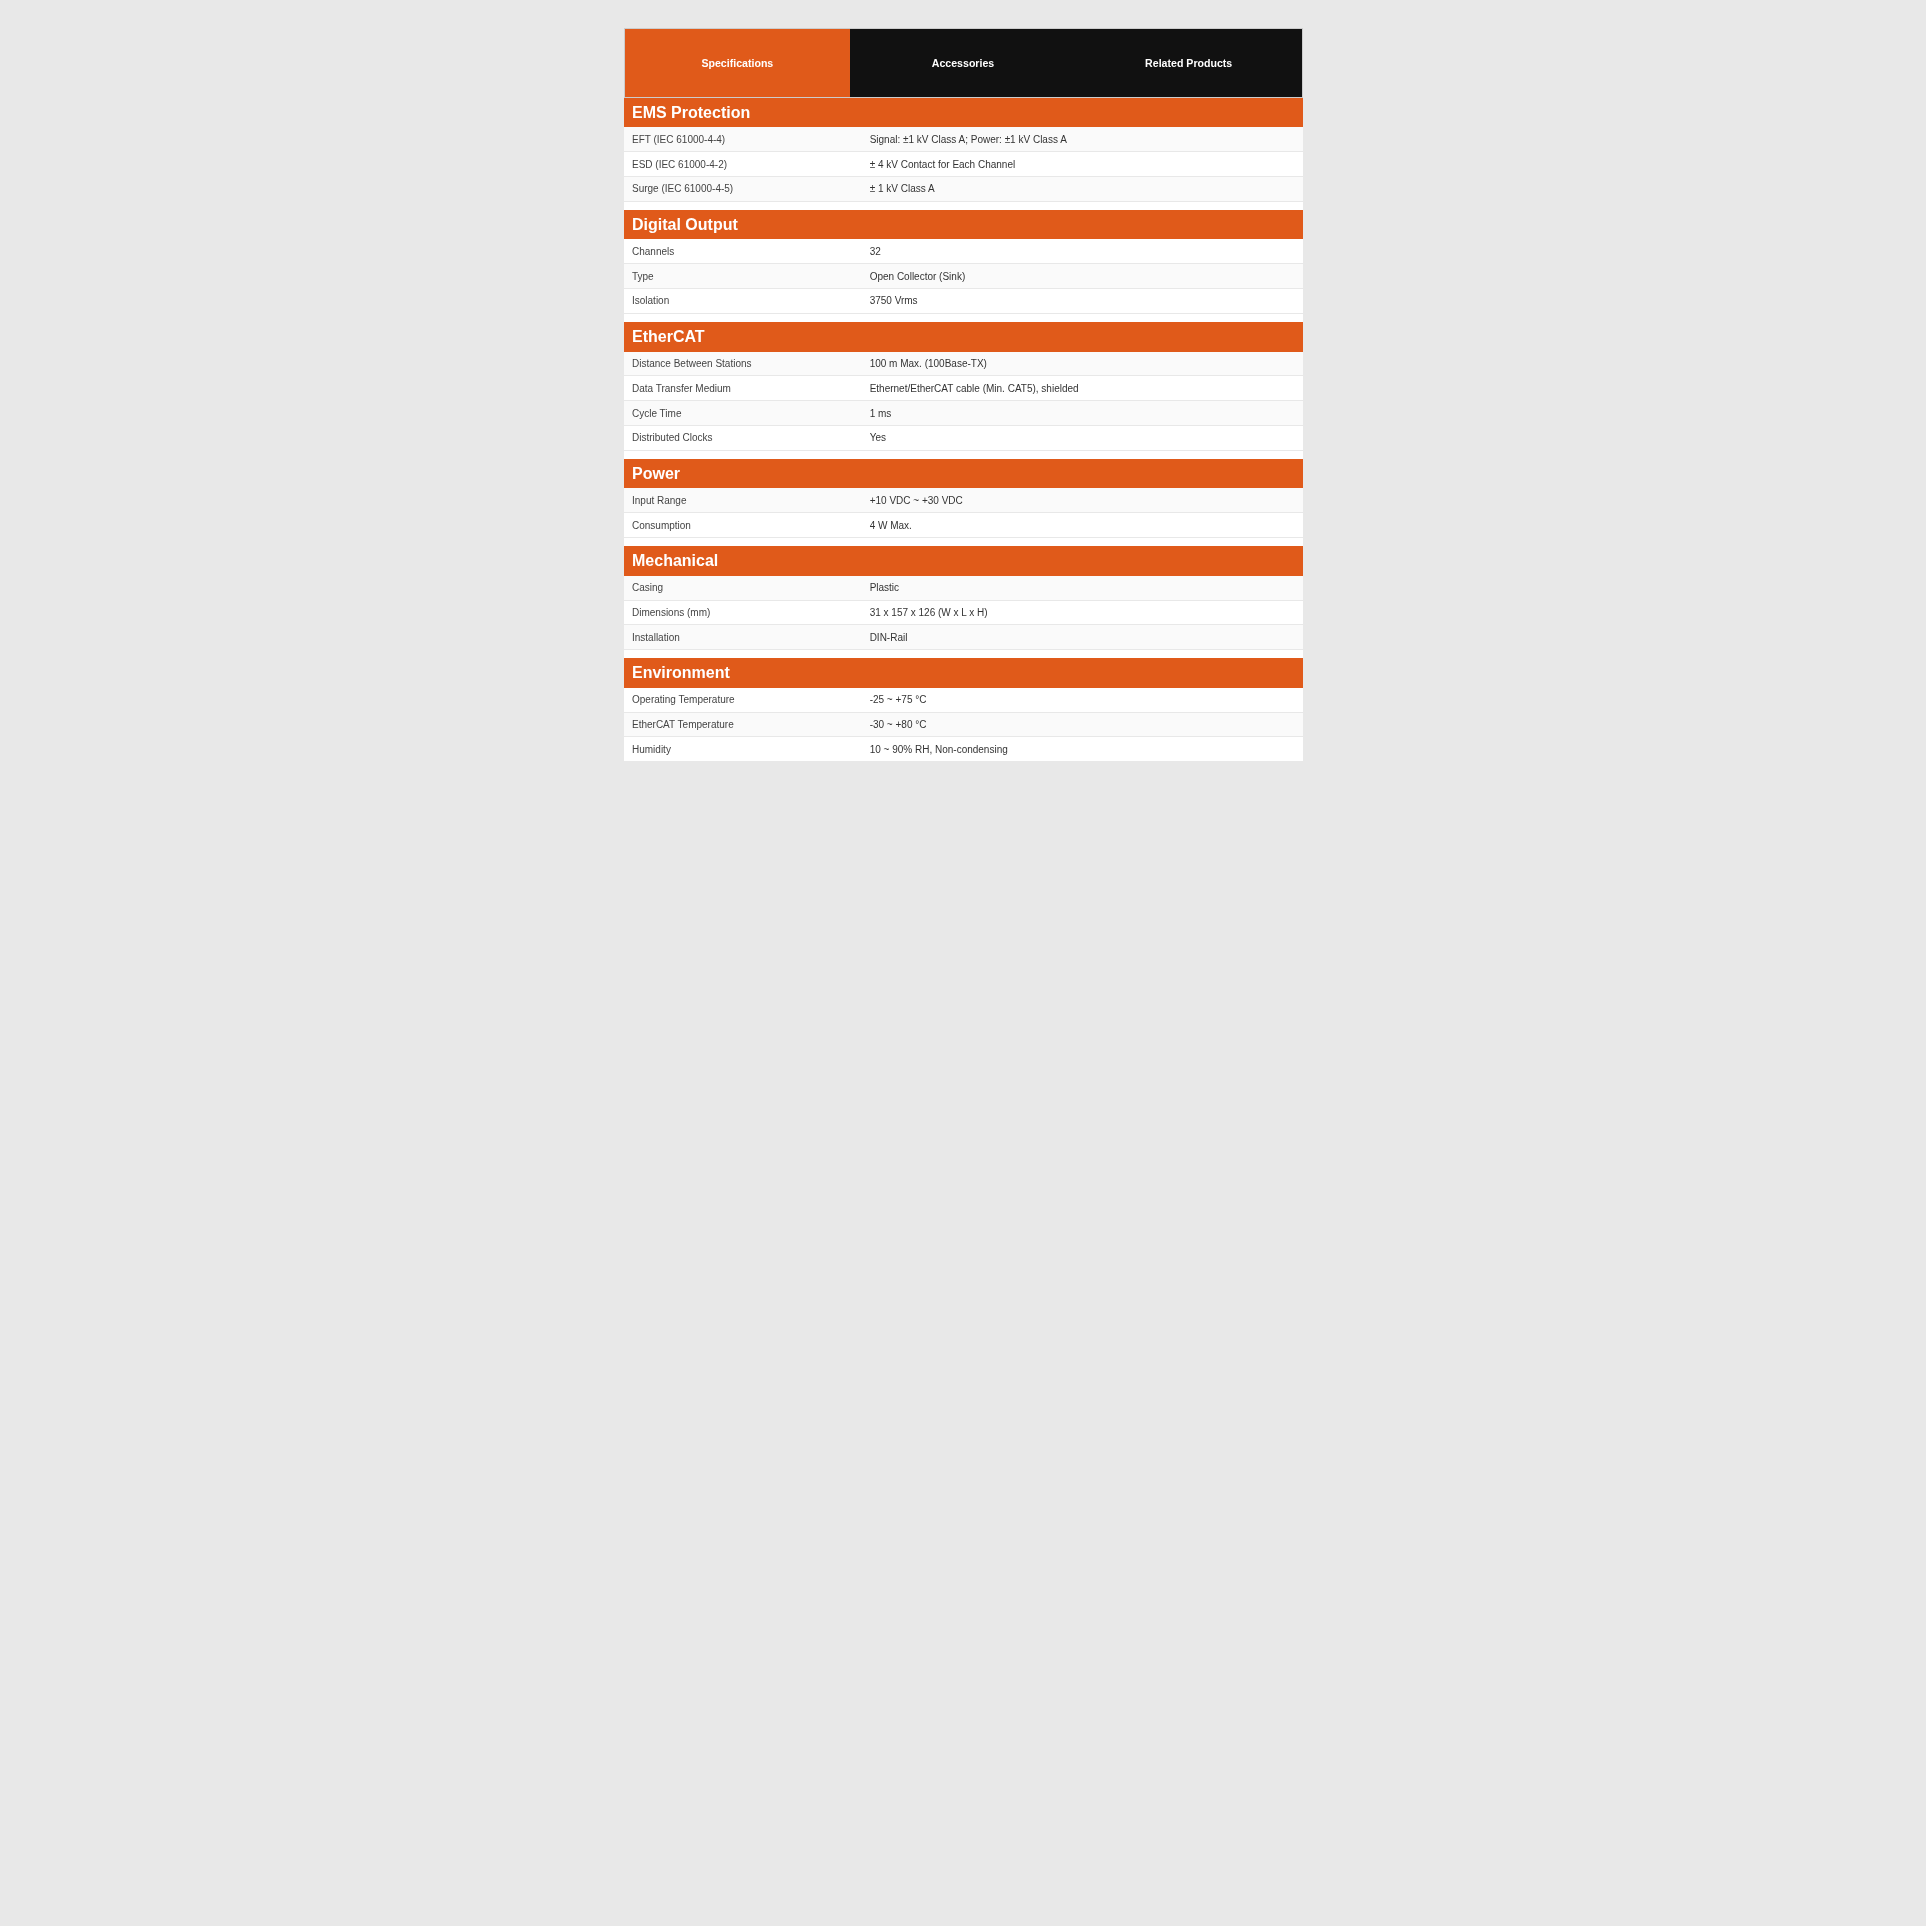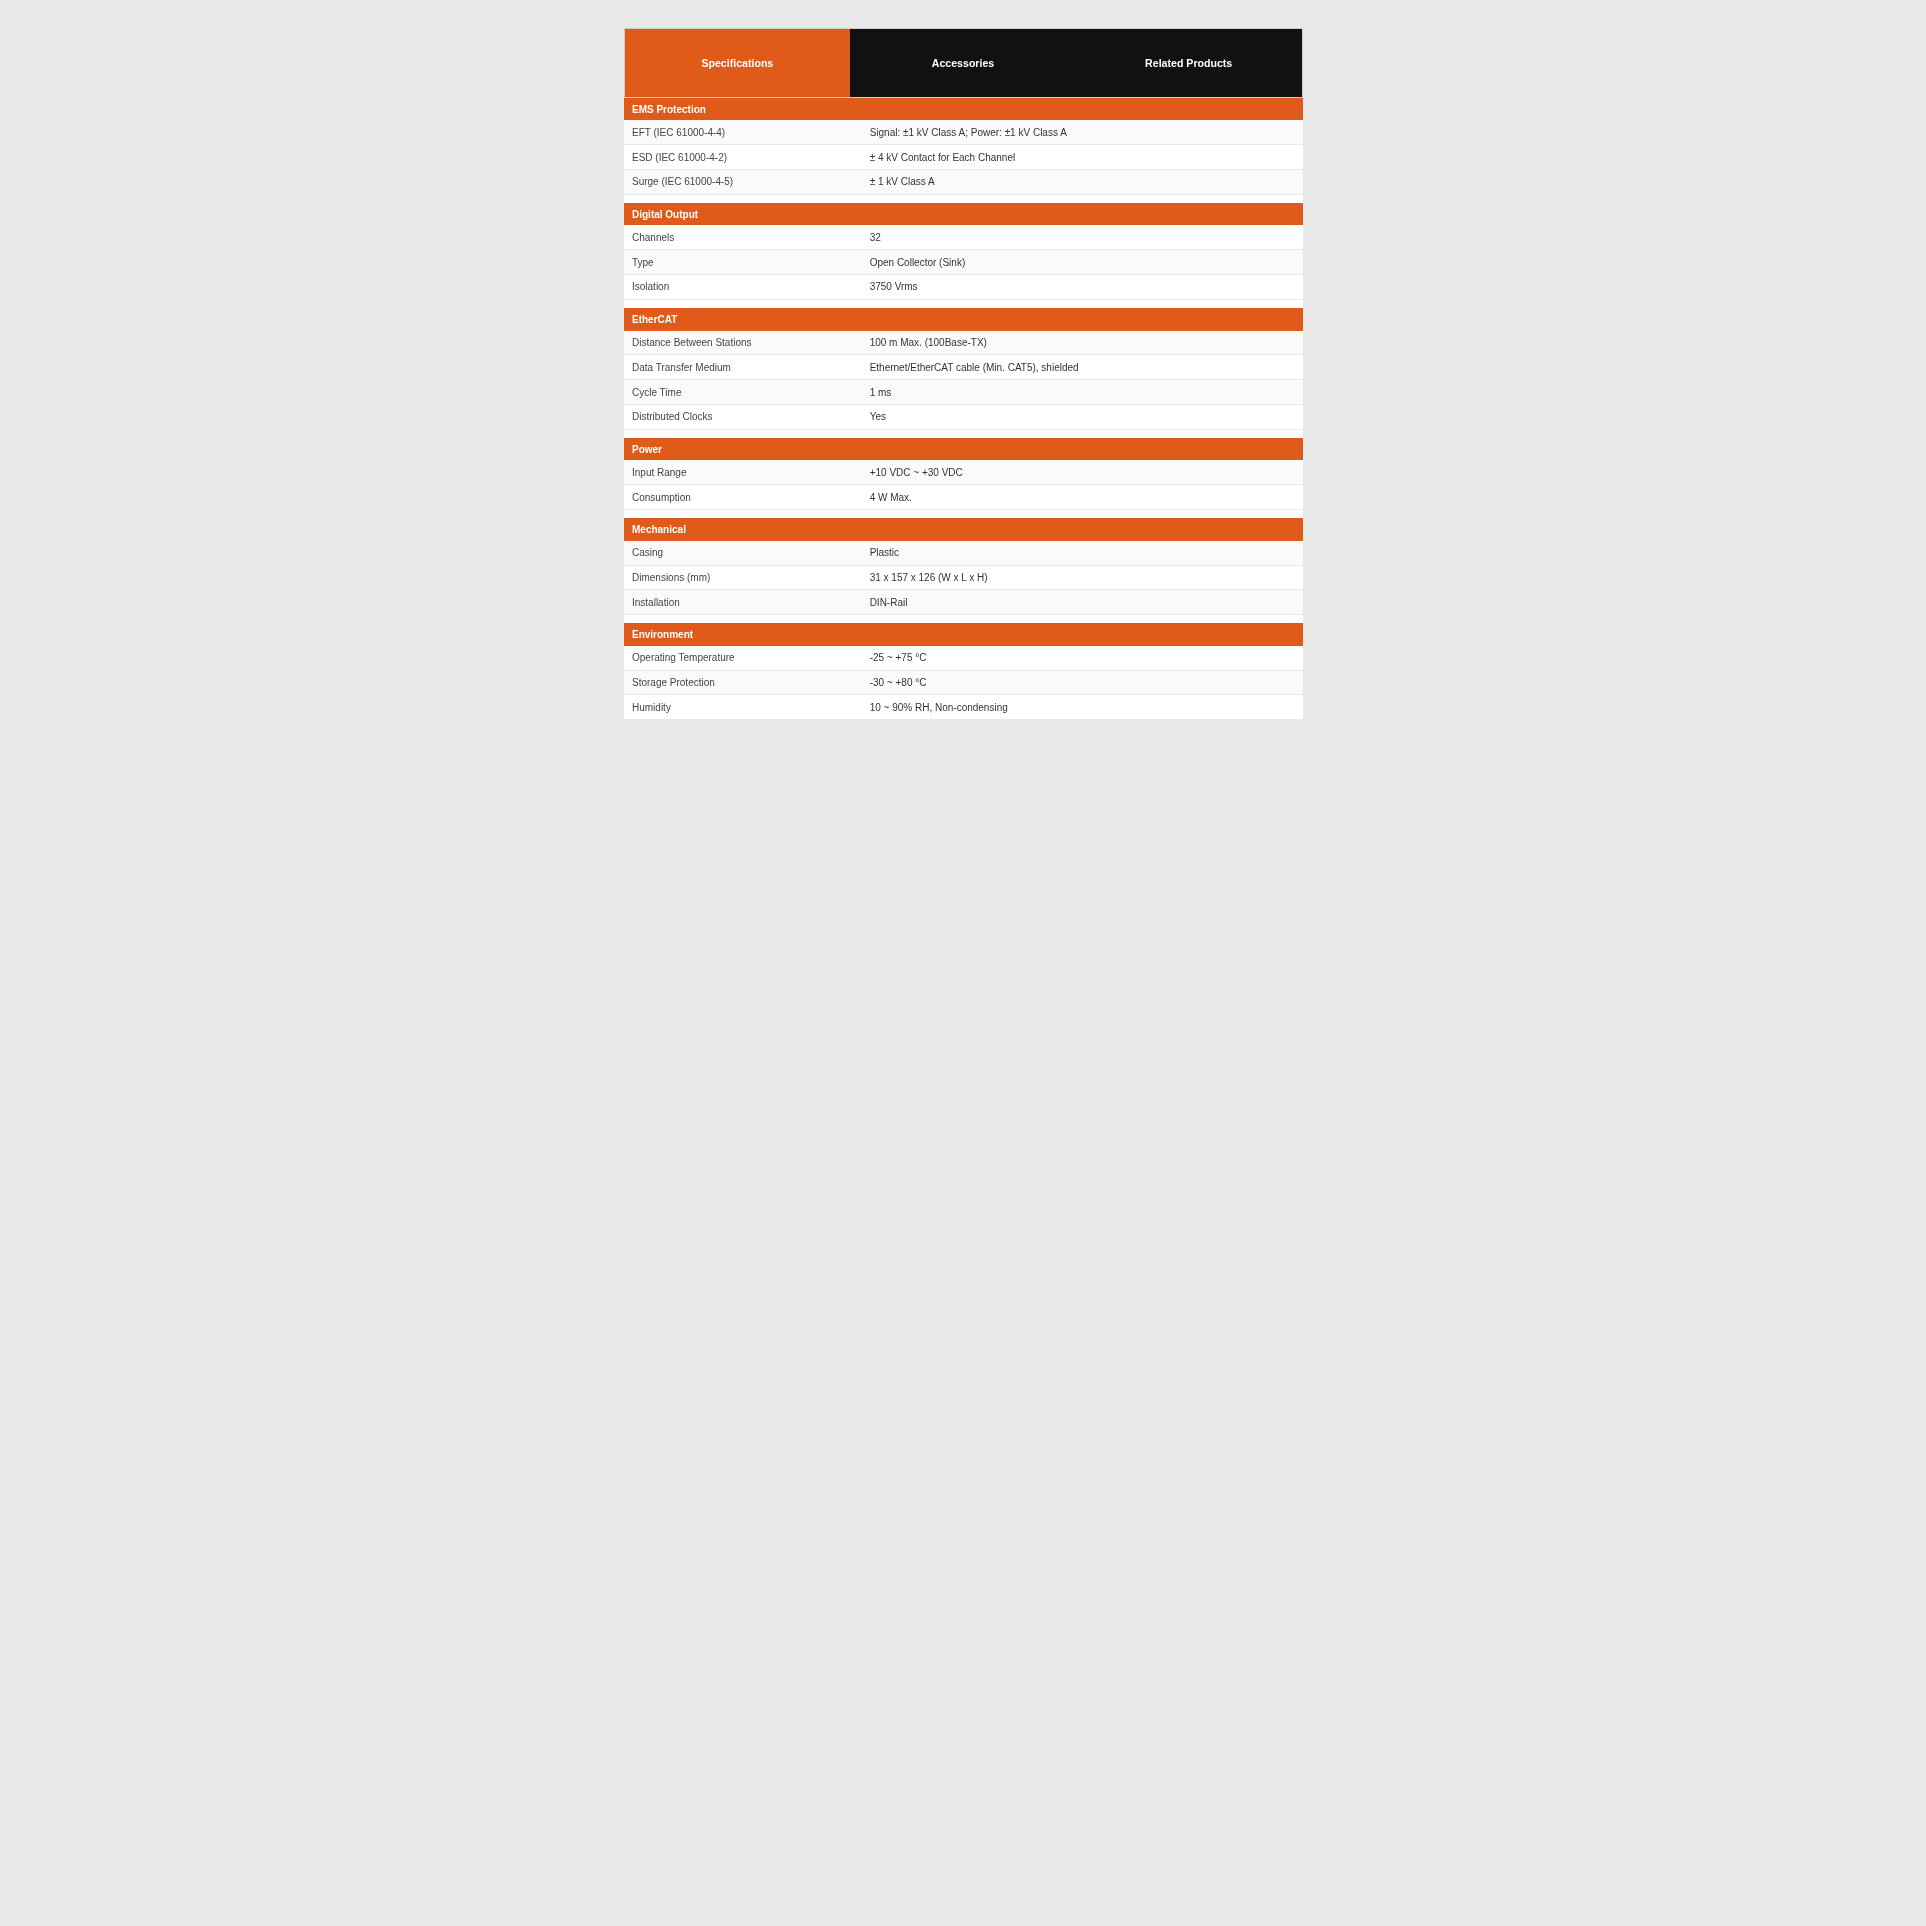--- a/index.html
+++ b/index.html
@@ -38,21 +38,21 @@
     }
     
     .spec-table {
       width: 100%;
       border-collapse: collapse;
     }
     .section-header td {
       background: #e05a1a;
       color: #fff;
       font-weight: bold;
-      font-size: 10px;
+      font-size: 16px;
       padding: 5.7px 8.5px;
     }
     .spec-row td {
       padding: 6.4px 8.5px;
       border-bottom: 0.7px solid #e8e8e8;
       vertical-align: top;
     }
     .spec-row td:first-child {
       width: 35%;
       color: #444;
@@ -176,21 +176,21 @@
           <td colspan="2"></td>
         </tr>
         <tr class="section-header">
           <td colspan="2">Environment</td>
         </tr>
         <tr class="spec-row">
           <td>Operating Temperature</td>
           <td>-25 ~ +75 °C</td>
         </tr>
         <tr class="spec-row">
-          <td>Storage Protection</td>
+          <td>EtherCAT Temperature</td>
           <td>-30 ~ +80 °C</td>
         </tr>
         <tr class="spec-row">
           <td>Humidity</td>
           <td>10 ~ 90% RH, Non-condensing</td>
         </tr>
       </tbody>
   </table>
 </div>
 

